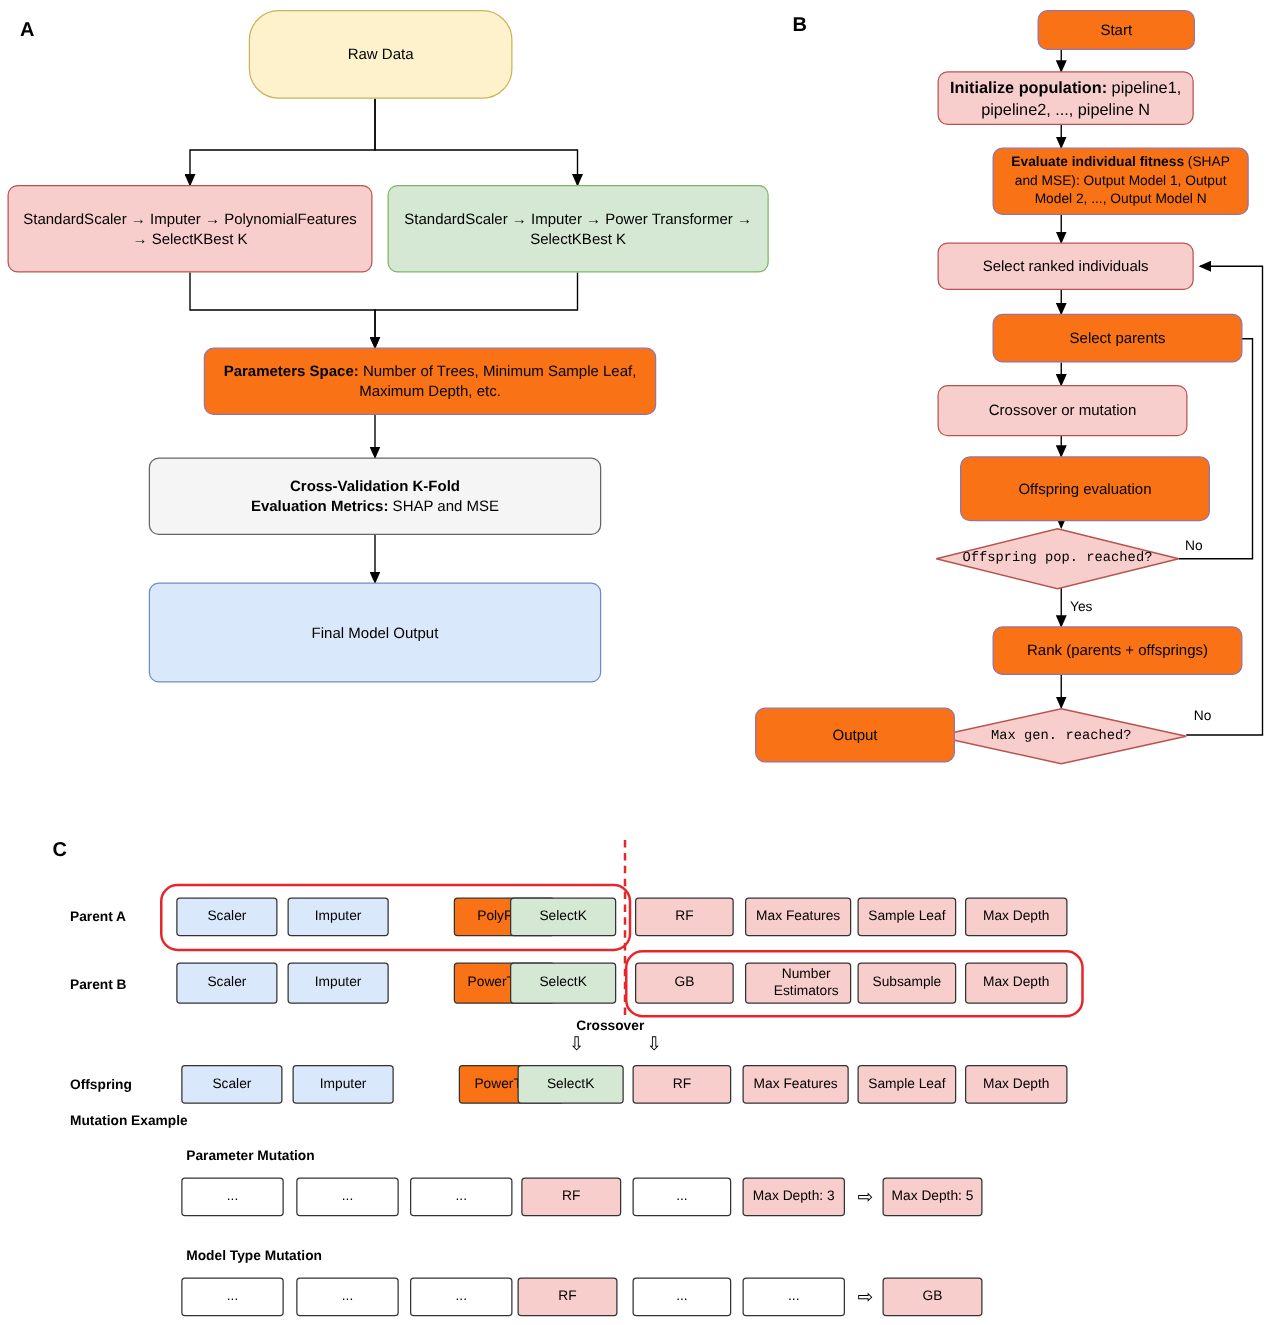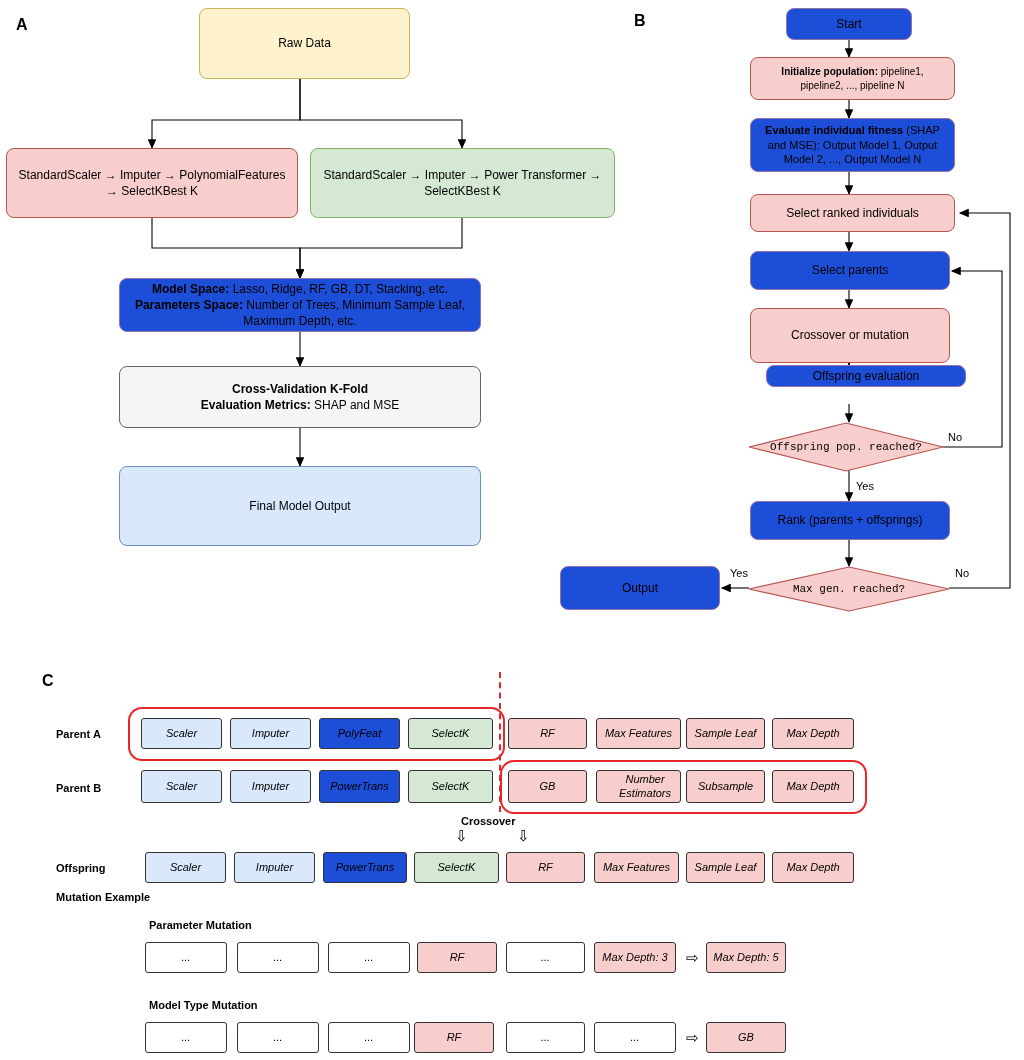--- a/index.html
+++ b/index.html
@@ -26,24 +26,24 @@
     box-sizing: border-box;
     border: 1px solid #333333;
     border-radius: 8px;
     display: flex;
     align-items: center;
     justify-content: center;
     text-align: center;
     padding: 4px 8px;
     line-height: 1.35;
   }
-  .yellow  { background: #fdf2cc; border-color: #c9b458; }
+  .yellow  { background: #fdf2cc; border-color: #c9b458; border-radius: 24px; }
   .red     { background: #f8cecc; border-color: #b85450; }
   .green   { background: #d5e8d4; border-color: #82b366; }
-  .purple  { background: #1d4ed8; border-color: #9673a6; }
+  .purple  { background: #f97316; border-color: #9673a6; margin-left: 44px; }
   .blue    { background: #dae8fc; border-color: #6c8ebf; }
   .gray    { background: #f5f5f5; border-color: #666666; }
   .white   { background: #ffffff; border-color: #333333; }
 
   .diamond {
     position: absolute;
     box-sizing: border-box;
     font-family: Liberation Mono, monospace;
   }
   .diamond .dm-shape {
@@ -83,21 +83,20 @@
     box-sizing: border-box;
     border: 1px solid #333333;
     border-radius: 3px;
     display: flex;
     align-items: center;
     justify-content: center;
     text-align: center;
     font-size: 11px;
     line-height: 1.2;
     padding: 2px 3px;
-    font-style: italic;
   }
   .rowlabel {
     position: absolute;
     font-size: 11px;
     font-weight: bold;
     white-space: nowrap;
   }
   .red-outline {
     position: absolute;
     box-sizing: border-box;
@@ -168,21 +167,20 @@
 <div class="box red" style="left:6px; top:148px; width:292px; height:70px; font-size:12px;">
   <span>StandardScaler → Imputer → PolynomialFeatures → SelectKBest K</span>
 </div>
 
 <div class="box green" style="left:310px; top:148px; width:305px; height:70px; font-size:12px;">
   <span>StandardScaler → Imputer → Power Transformer → SelectKBest K</span>
 </div>
 
 <div class="box purple" style="left:119px; top:278px; width:362px; height:54px; font-size:12px;">
   <div>
-    <div><b>Model Space:</b><span> Lasso, Ridge, RF, GB, DT, Stacking, etc.</span></div>
     <div><b>Parameters Space:</b><span> Number of Trees, Minimum Sample Leaf, Maximum Depth, etc.</span></div>
   </div>
 </div>
 
 <div class="box gray" style="left:119px; top:366px; width:362px; height:62px; font-size:12px;">
   <div>
     <div><b>Cross-Validation K-Fold</b></div>
     <div><b>Evaluation Metrics:</b><span> SHAP and MSE</span></div>
   </div>
 </div>
@@ -190,41 +188,41 @@
 <div class="box blue" style="left:119px; top:466px; width:362px; height:80px;">
   <span>Final Model Output</span>
 </div>
 
 <div class="panel-letter" style="left:634px; top:12px;">B</div>
 
 <div class="box purple" style="left:786px; top:8px; width:126px; height:32px;">
   <span>Start</span>
 </div>
 
-<div class="box red" style="left:750px; top:57px; width:205px; height:43px; font-size:10px;">
+<div class="box red" style="left:750px; top:57px; width:205px; height:43px; font-size:13px;">
   <div><b>Initialize population:</b><span> pipeline1, pipeline2, ..., pipeline N</span></div>
 </div>
 
 <div class="box purple" style="left:750px; top:118px; width:205px; height:54px; font-size:11px;">
   <div><b>Evaluate individual fitness</b><span> (SHAP and MSE): Output Model 1, Output Model 2, ..., Output Model N</span></div>
 </div>
 
 <div class="box red" style="left:750px; top:194px; width:205px; height:38px;">
   <span>Select ranked individuals</span>
 </div>
 
 <div class="box purple" style="left:750px; top:251px; width:200px; height:39px;">
   <span>Select parents</span>
 </div>
 
-<div class="box red" style="left:750px; top:308px; width:200px; height:55px;">
+<div class="box red" style="left:750px; top:308px; width:200px; height:41px;">
   <span>Crossover or mutation</span>
 </div>
 
-<div class="box purple" style="left:766px; top:365px; width:200px; height:22px;">
+<div class="box purple" style="left:724px; top:365px; width:200px; height:52px;">
   <span>Offspring evaluation</span>
 </div>
 
 <div class="diamond" style="left:748px; top:422px; width:196px; height:50px;">
   <svg class="dm-shape" viewBox="0 0 196 50" preserveAspectRatio="none">
     <polygon points="98,1 195,25 98,49 1,25" fill="#f8cecc" stroke="#b85450" stroke-width="1.2"></polygon>
   </svg>
   <div class="dm-label">Offspring pop. reached?</div>
 </div>
 

